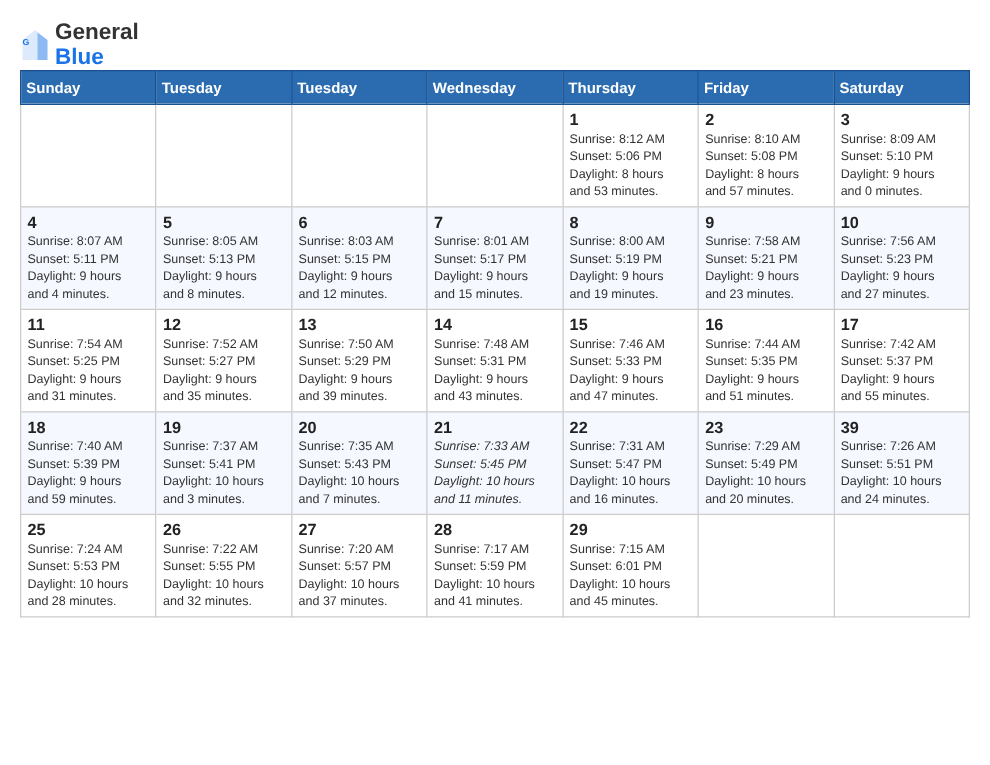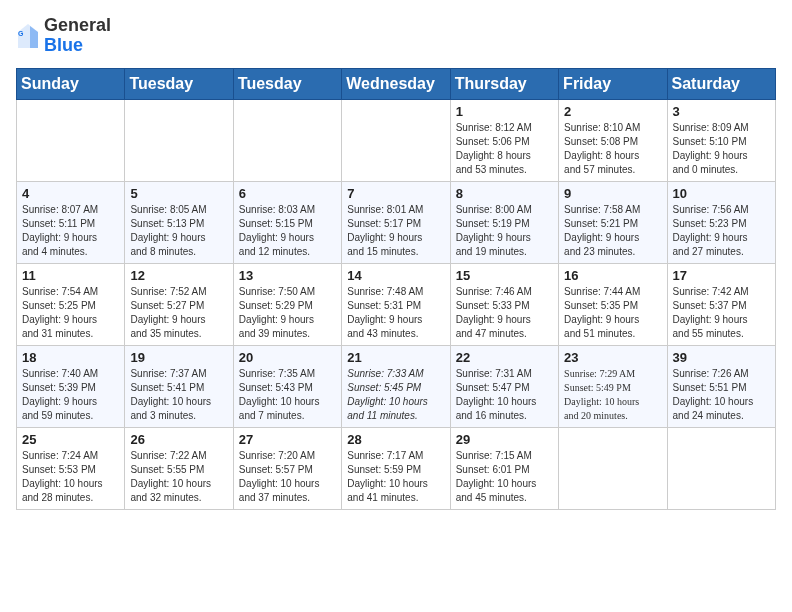--- a/index.html
+++ b/index.html
@@ -7,21 +7,21 @@
       font-family: Arial, sans-serif;
       background: #fff;
       width: 792px;
       min-height: 612px;
       padding: 16px;
     }
     .header {
       display: flex;
       justify-content: space-between;
       align-items: center;
-      margin-bottom: 12px;
+      margin-bottom: 0;
     }
     .logo {
       display: flex;
       align-items: center;
       gap: 4px;
     }
     .logo-text {
       font-size: 18px;
       font-weight: bold;
       color: #333;
@@ -45,21 +45,21 @@
       font-weight: normal;
       color: #444;
     }
     table {
       width: 100%;
       border-collapse: collapse;
     }
     thead th {
       background: #2b6cb0;
       color: #fff;
-      font-size: 16px;
+      font-size: 12px;
       font-weight: bold;
       padding: 6px 4px;
       text-align: left;
       border: 1px solid #1a5090;
     }
     tbody td {
       vertical-align: top;
       padding: 4px 5px;
       border: 1px solid #ccc;
       font-size: 10.5px;
@@ -278,21 +278,21 @@
         </td>
         <td>
           <span class="day-num">22</span>
           <div class="day-info" style="white-space: pre-line;">Sunrise: 7:31 AM
 Sunset: 5:47 PM
 Daylight: 10 hours
 and 16 minutes.</div>
         </td>
         <td>
           <span class="day-num">23</span>
-          <div class="day-info" style="white-space: pre-line; font-family: Liberation Serif, serif;">Sunrise: 7:29 AM
+          <div class="day-info" style="white-space: pre-line;">Sunrise: 7:29 AM
 Sunset: 5:49 PM
 Daylight: 10 hours
 and 20 minutes.</div>
         </td>
         <td>
           <span class="day-num">39</span>
           <div class="day-info" style="white-space: pre-line;">Sunrise: 7:26 AM
 Sunset: 5:51 PM
 Daylight: 10 hours
 and 24 minutes.</div>

